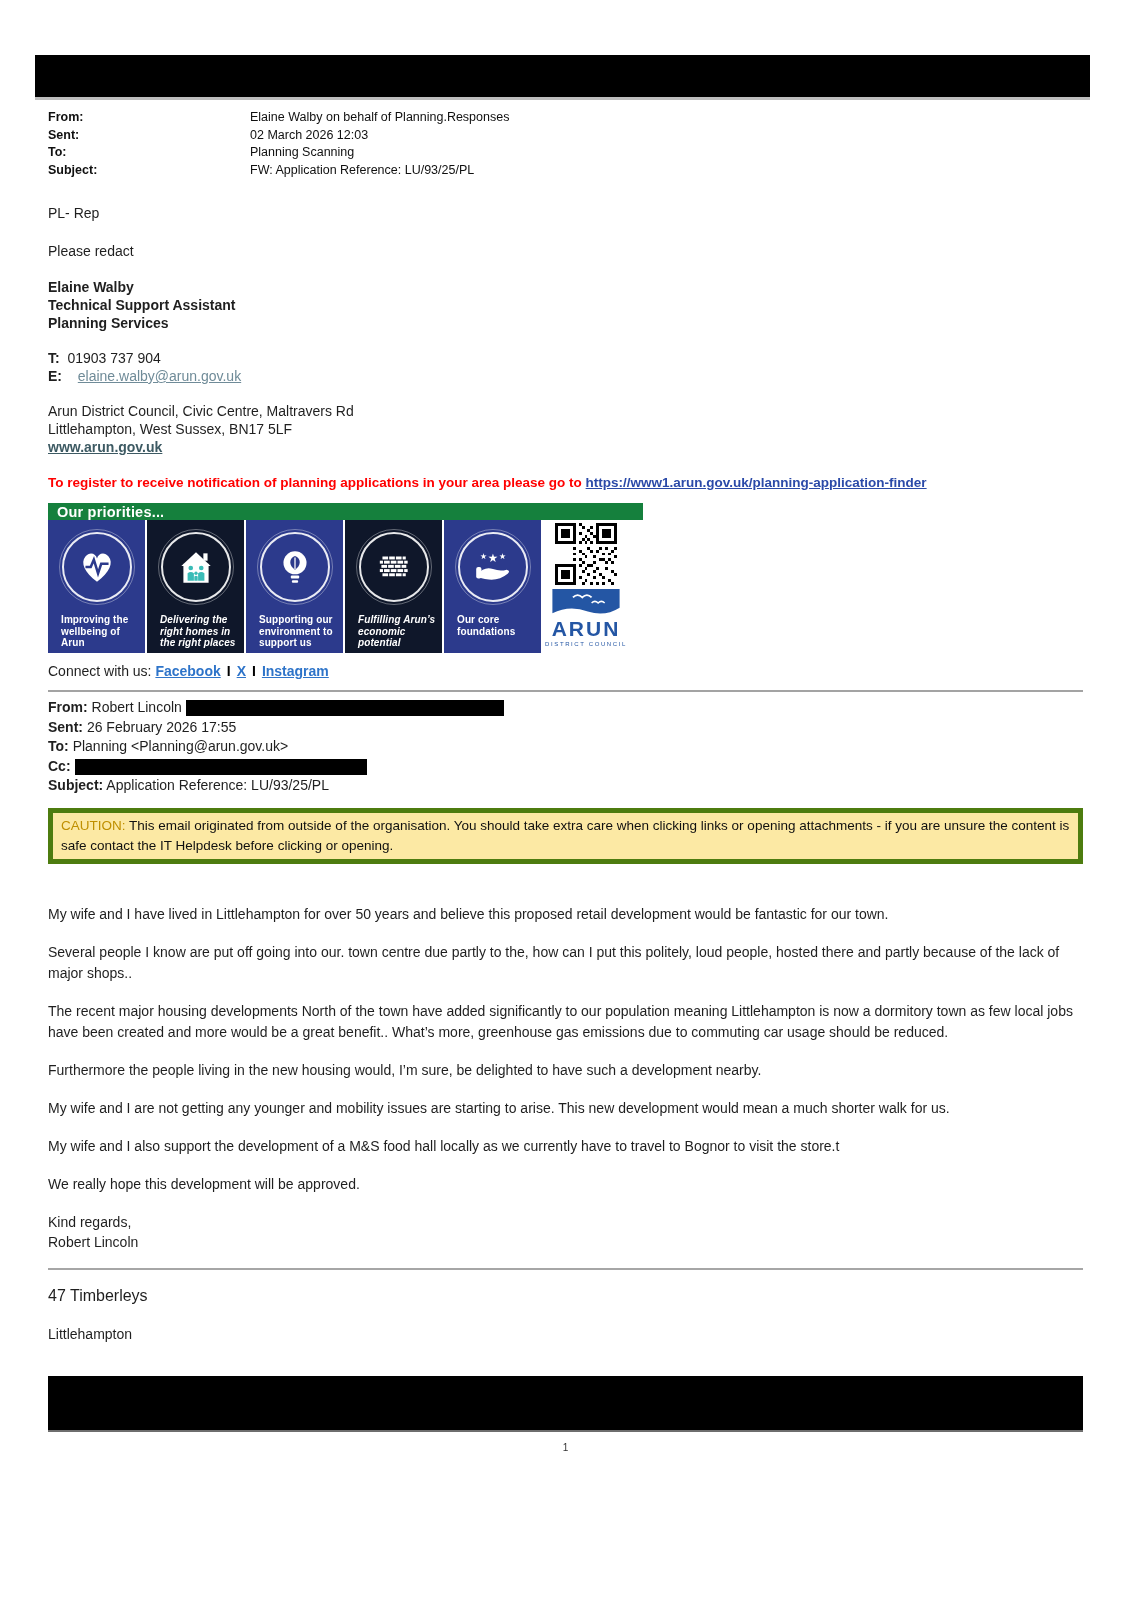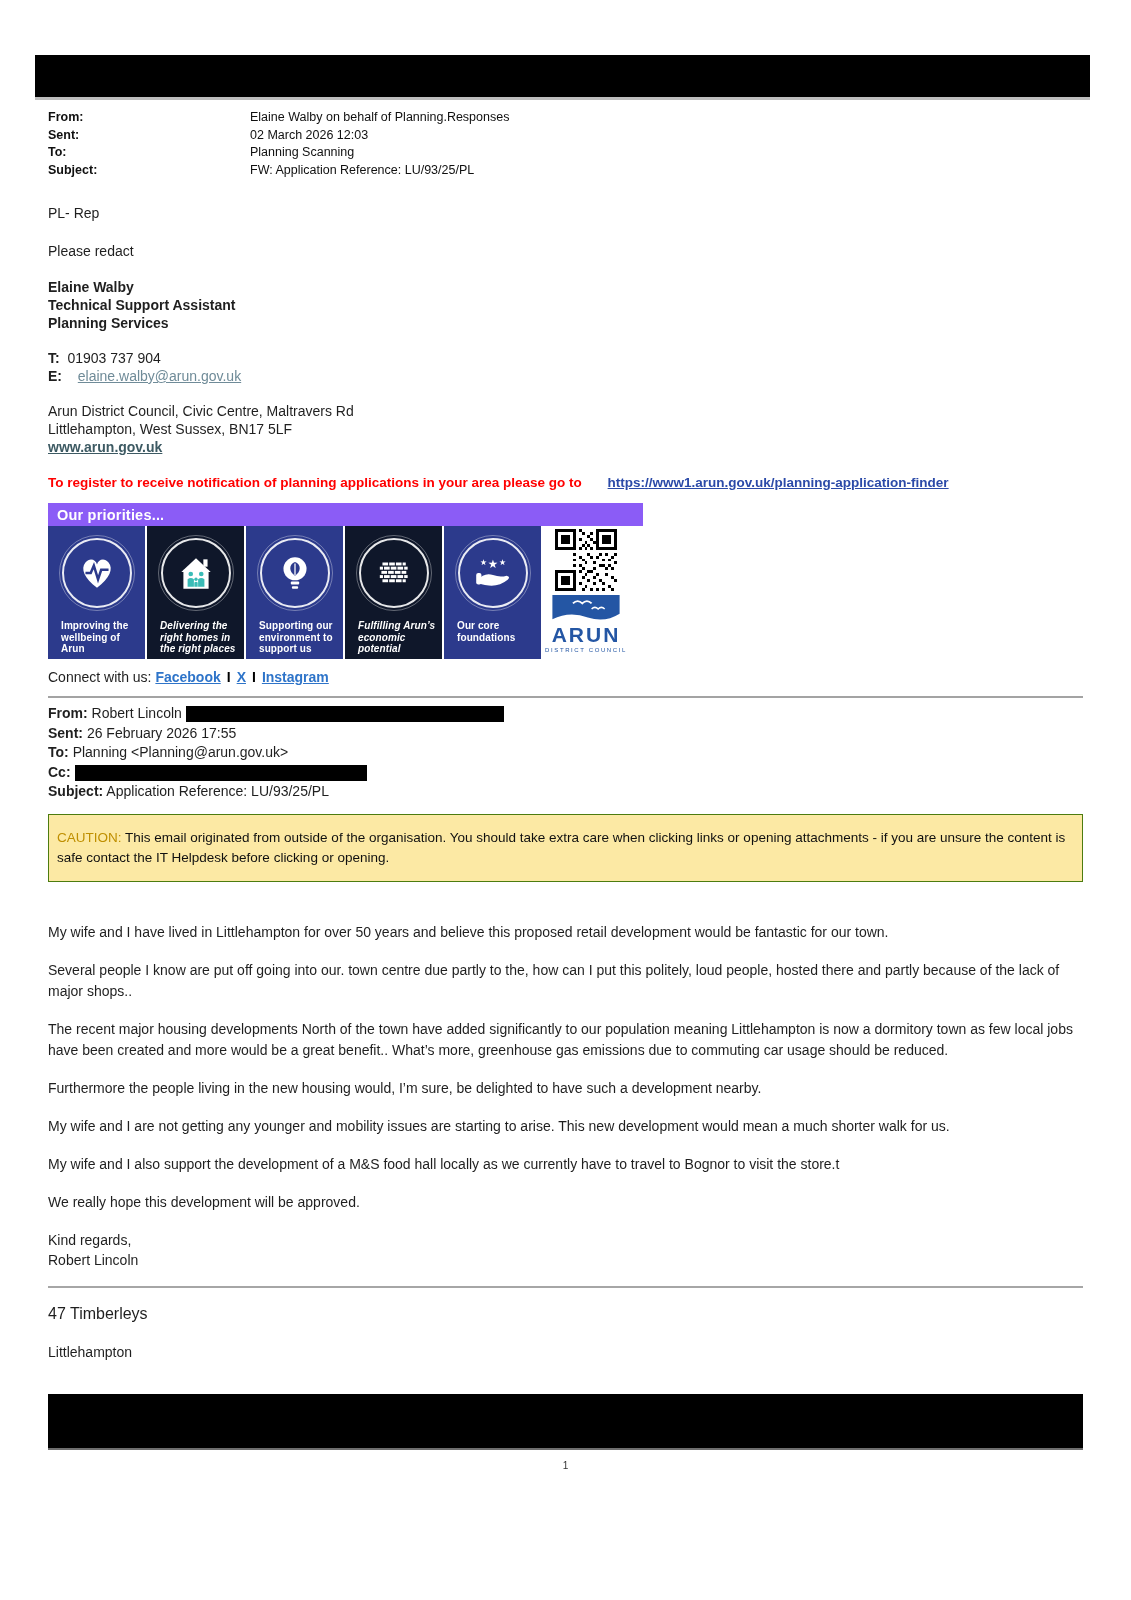--- a/index.html
+++ b/index.html
@@ -24,26 +24,26 @@
   .please-redact { margin-top:18px; }
 
   .sig-block { margin-top:17px; font-size:14px; line-height:18px; font-weight:bold; }
   .contact-block { margin-top:17px; font-size:14px; line-height:18px; }
   .contact-block .lbl { font-weight:bold; }
   a.mail-link { color:#6f8b98; text-decoration:underline;margin-left:8px; }
   .addr-block { margin-top:17px; font-size:14px; line-height:18px; }
   a.site-link { color:#3d5a63; font-weight:bold; text-decoration:underline; }
 
   .notice { margin-top:17px; font-size:13.5px; line-height:19px; font-weight:bold; color:#ff0000; }
-  .notice a { color:#2b4aa8; text-decoration:underline;margin-left:22px; }
+  .notice a { color:#2b4aa8; text-decoration:underline; }
 
   
   .banner { margin-top:11px; width:595px; }
   .banner-title {
-    height:23px; background:#8b5cf6; color:#fff; font-weight:bold;
+    height:17px; background:#15803d; color:#fff; font-weight:bold;
     font-size:14.5px; display:flex; align-items:center; padding-left:9px;
     letter-spacing:.2px;
   }
   .tiles { display:flex; height:133px; }
   .tile { width:97px; flex:none; margin-right:2px; display:flex; flex-direction:column; }
   .tile.navy { background:#2c3a8c; }
   .tile.teal { background:#0f172a;font-style:italic; }
   .tile-icon { height:94px; display:flex; align-items:center; justify-content:center; }
   .ring {
     width:70px; height:70px; border-radius:50%;
@@ -69,22 +69,22 @@
   .divider1 { margin-top:9px; height:2px; background:#a3a3a3; }
 
   
   .eheader2 { margin-top:6px; font-size:14px; line-height:19.5px; }
   .eheader2 .lbl { font-weight:bold; }
   .inline-redact { display:inline-block; height:16px; background:#000; vertical-align:middle; margin-left:4px; }
   .redact-from { width:318px; }
   .redact-cc { width:292px; }
 
   .caution {
-    margin-top:12px; border:1px solid #4d7c0f; background:#fce9a4;
-    padding:13px 8px; font-size:13.5px; line-height:20px; color:#101010;
+    margin-top:12px; border:5px solid #4d7c0f; background:#fce9a4;
+    padding:3px 8px; font-size:13.5px; line-height:20px; color:#101010;
   }
   .caution .cap { color:#bf8f00; }
 
   .paras { margin-top:40px; }
   .paras p { margin:0; font-size:14px; line-height:21px; color:#1f1f1f; }
   .paras p + p { margin-top:17px; }
 
   .closing { margin-top:17px; font-size:14px; line-height:20px; }
   .divider2 { margin-top:16px; height:2px; background:#a6a6a6; }
   .addr2-line1 { margin-top:16px; font-size:16px; line-height:20px; }

